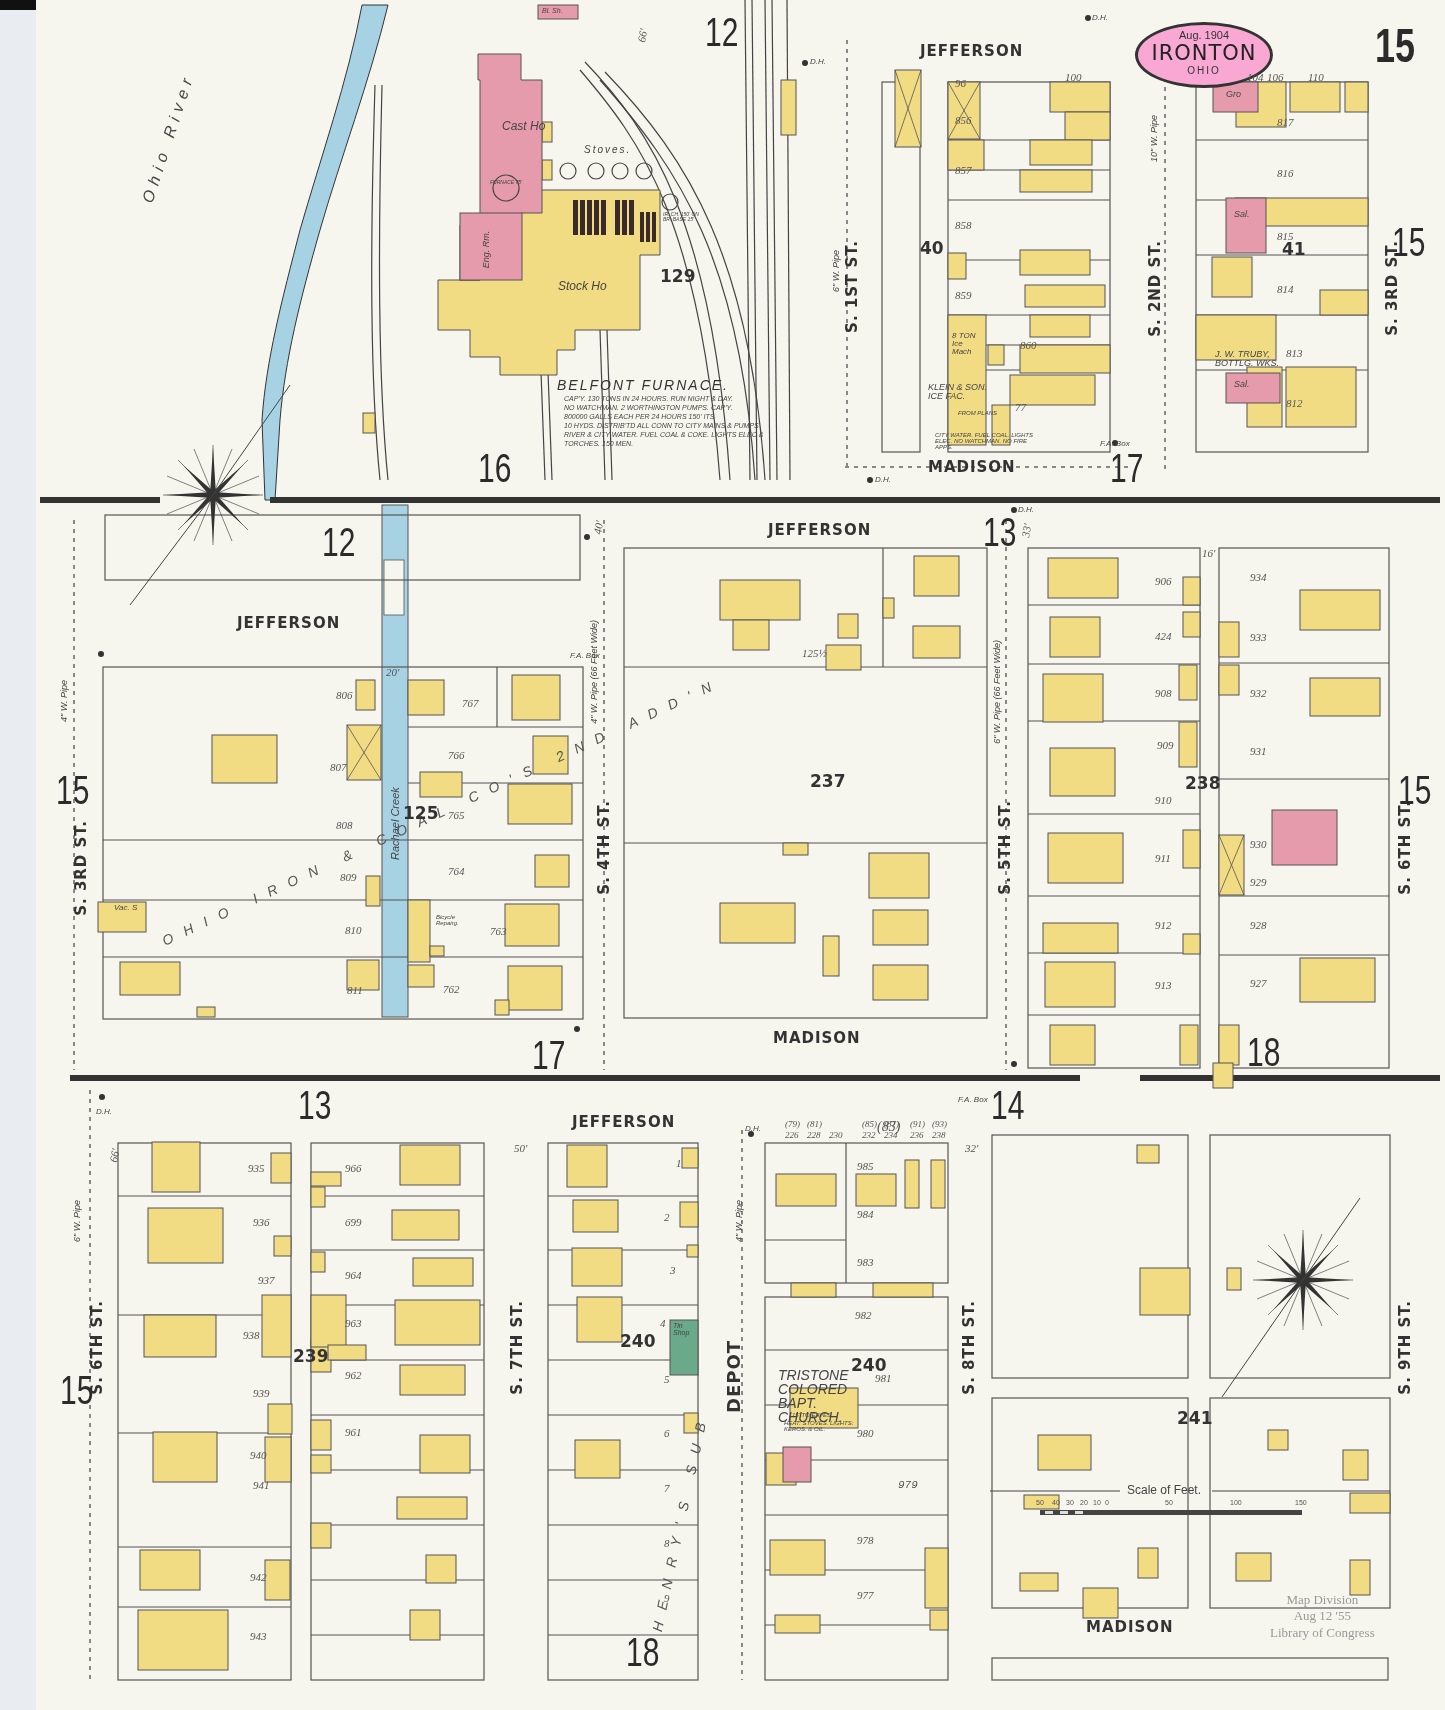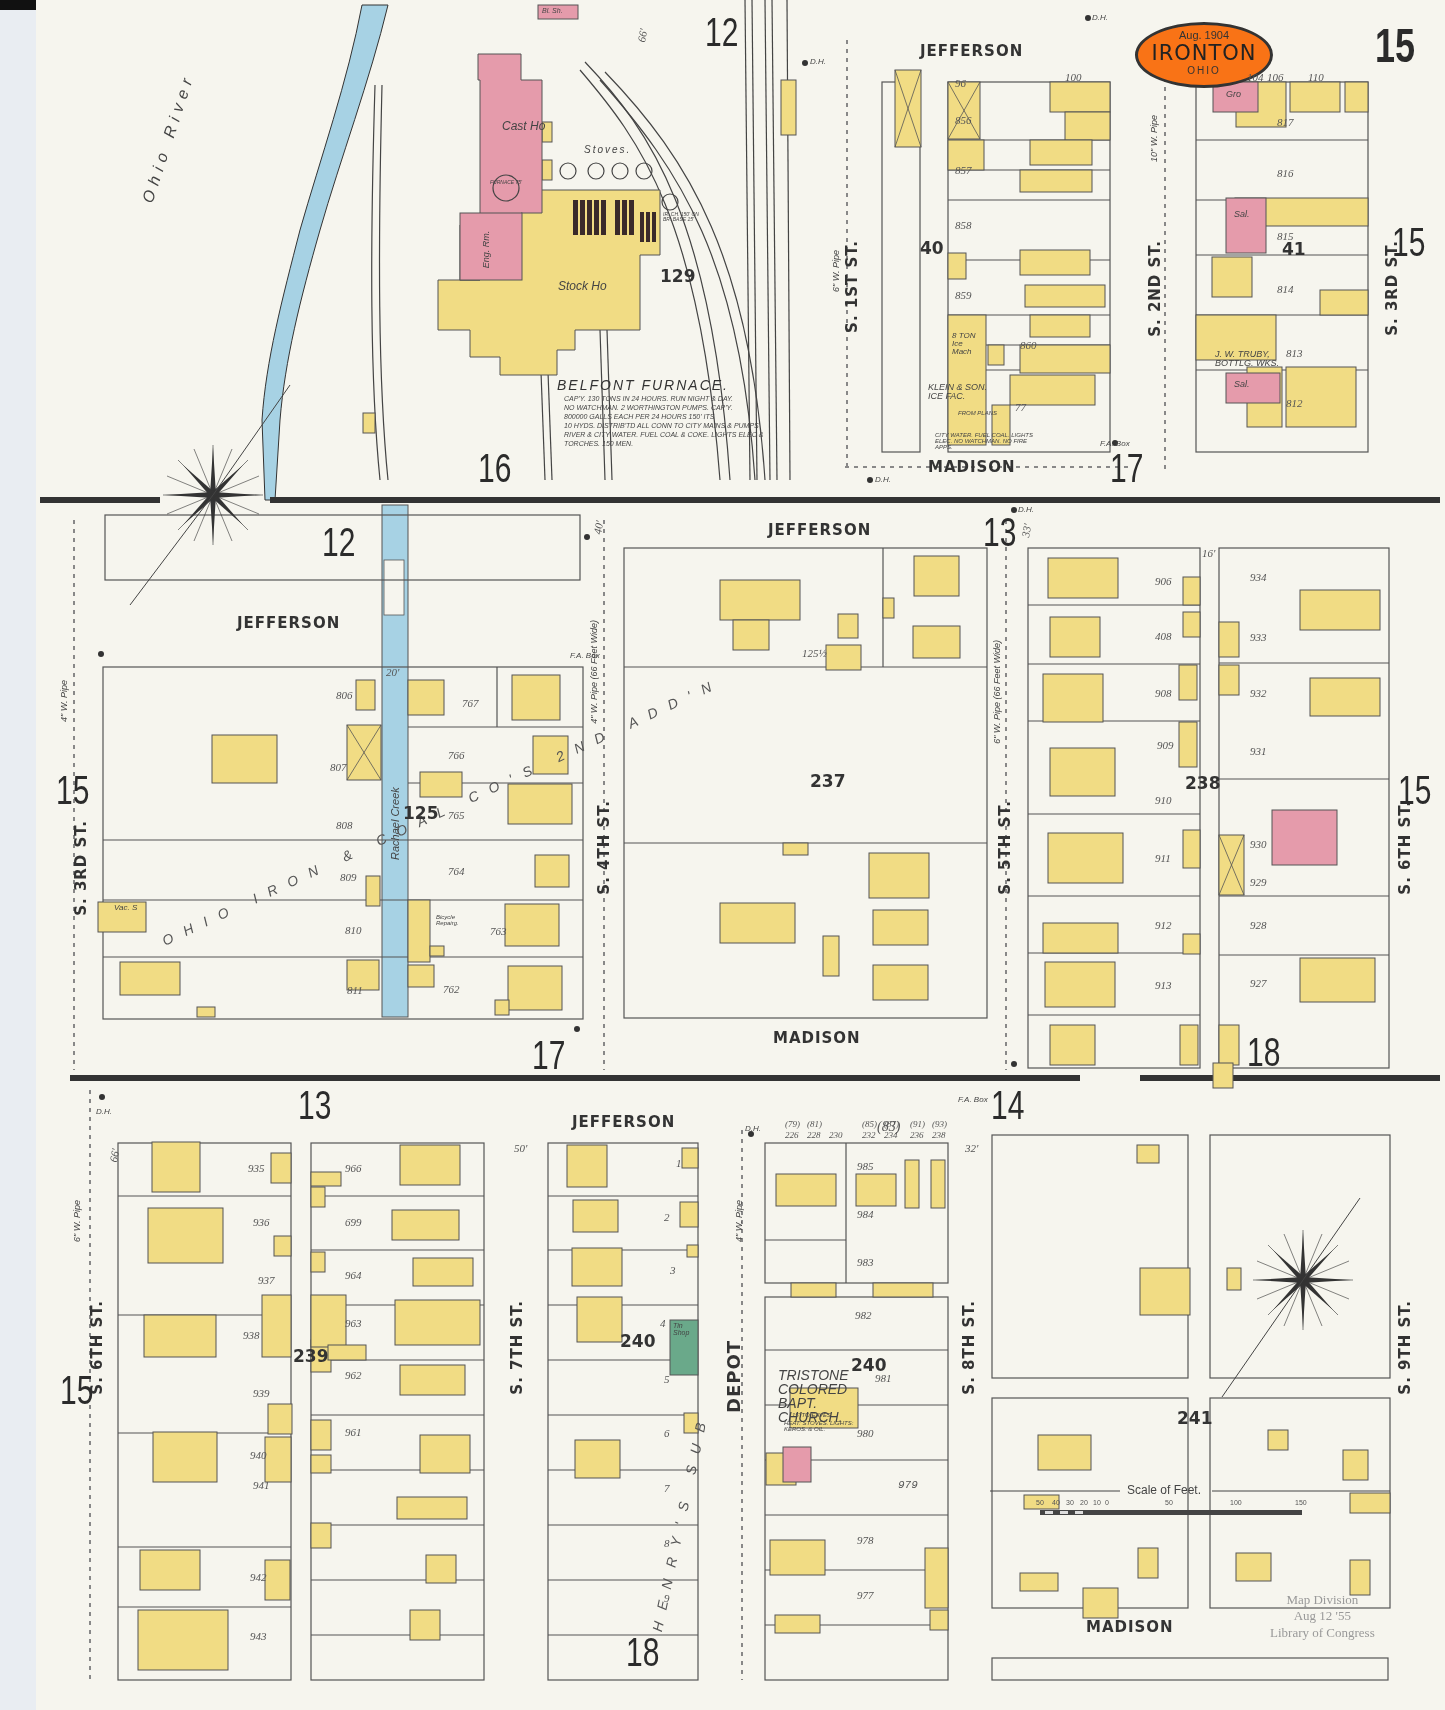--- a/index.html
+++ b/index.html
@@ -7,21 +7,21 @@
   #paper{position:absolute;left:36px;top:0;width:1409px;height:1710px;background:#f6f5ee;}
   #leftbar{position:absolute;left:0;top:0;width:36px;height:10px;background:#111;}
   svg{position:absolute;left:0;top:0;}
   .lbl{position:absolute;color:#333;white-space:nowrap;line-height:1;}
   .street{font-family:"DejaVu Sans",sans-serif;font-weight:bold;font-size:15px;letter-spacing:1px;color:#333;}
   .street-v{writing-mode:vertical-rl;transform:rotate(180deg);}
   .sheetnum{font-family:"Liberation Sans",sans-serif;font-size:40px;color:#2b2b2b;transform:scaleX(.75);transform-origin:left top;}
   .block{font-family:"DejaVu Sans",sans-serif;font-weight:bold;font-size:17px;color:#333;}
   .addr{font-family:"Liberation Serif",serif;font-style:italic;font-size:11px;color:#555;}
   .note{font-family:"Liberation Sans",sans-serif;font-style:italic;font-size:8px;color:#444;}
-  .title-oval{position:absolute;left:1135px;top:22px;width:132px;height:60px;border:3px solid #333;border-radius:50%;background:#f97316;text-align:center;}
+  .title-oval{position:absolute;left:1135px;top:22px;width:132px;height:60px;border:3px solid #333;border-radius:50%;background:#f9a8d4;text-align:center;}
   .title-oval .d{font-size:11px;margin-top:4px;color:#333;}
   .title-oval .c{font-family:"DejaVu Sans",sans-serif;font-size:21px;letter-spacing:1px;color:#222;}
   .title-oval .s{font-size:10px;letter-spacing:2px;color:#333;}
   .stamp{position:absolute;left:1270px;top:1592px;font-family:"Liberation Serif",serif;font-size:13px;color:#999;text-align:center;line-height:1.25;}
   .scale-title{font-family:"Liberation Sans",sans-serif;font-size:12px;color:#444;}
   .scale-tick{font-size:7px;color:#555;}
 </style>
 </head>
 <body>
 
@@ -562,21 +562,21 @@
   <div class="lbl addr" style="left:347px;top:985px;">811</div>
   <div class="lbl addr" style="left:462px;top:698px;">767</div>
   <div class="lbl addr" style="left:448px;top:750px;">766</div>
   <div class="lbl addr" style="left:448px;top:810px;">765</div>
   <div class="lbl addr" style="left:448px;top:866px;">764</div>
   <div class="lbl addr" style="left:490px;top:926px;">763</div>
   <div class="lbl addr" style="left:443px;top:984px;">762</div>
   <div class="lbl addr" style="left:802px;top:648px;">125½</div>
 
   <div class="lbl addr" style="left:1155px;top:576px;">906</div>
-  <div class="lbl addr" style="left:1155px;top:631px;">408</div>
+  <div class="lbl addr" style="left:1155px;top:631px;">424</div>
   <div class="lbl addr" style="left:1155px;top:688px;">908</div>
   <div class="lbl addr" style="left:1157px;top:740px;">909</div>
   <div class="lbl addr" style="left:1155px;top:795px;">910</div>
   <div class="lbl addr" style="left:1155px;top:853px;">911</div>
   <div class="lbl addr" style="left:1155px;top:920px;">912</div>
   <div class="lbl addr" style="left:1155px;top:980px;">913</div>
   <div class="lbl addr" style="left:1250px;top:572px;">934</div>
   <div class="lbl addr" style="left:1250px;top:632px;">933</div>
   <div class="lbl addr" style="left:1250px;top:688px;">932</div>
   <div class="lbl addr" style="left:1250px;top:746px;">931</div>

